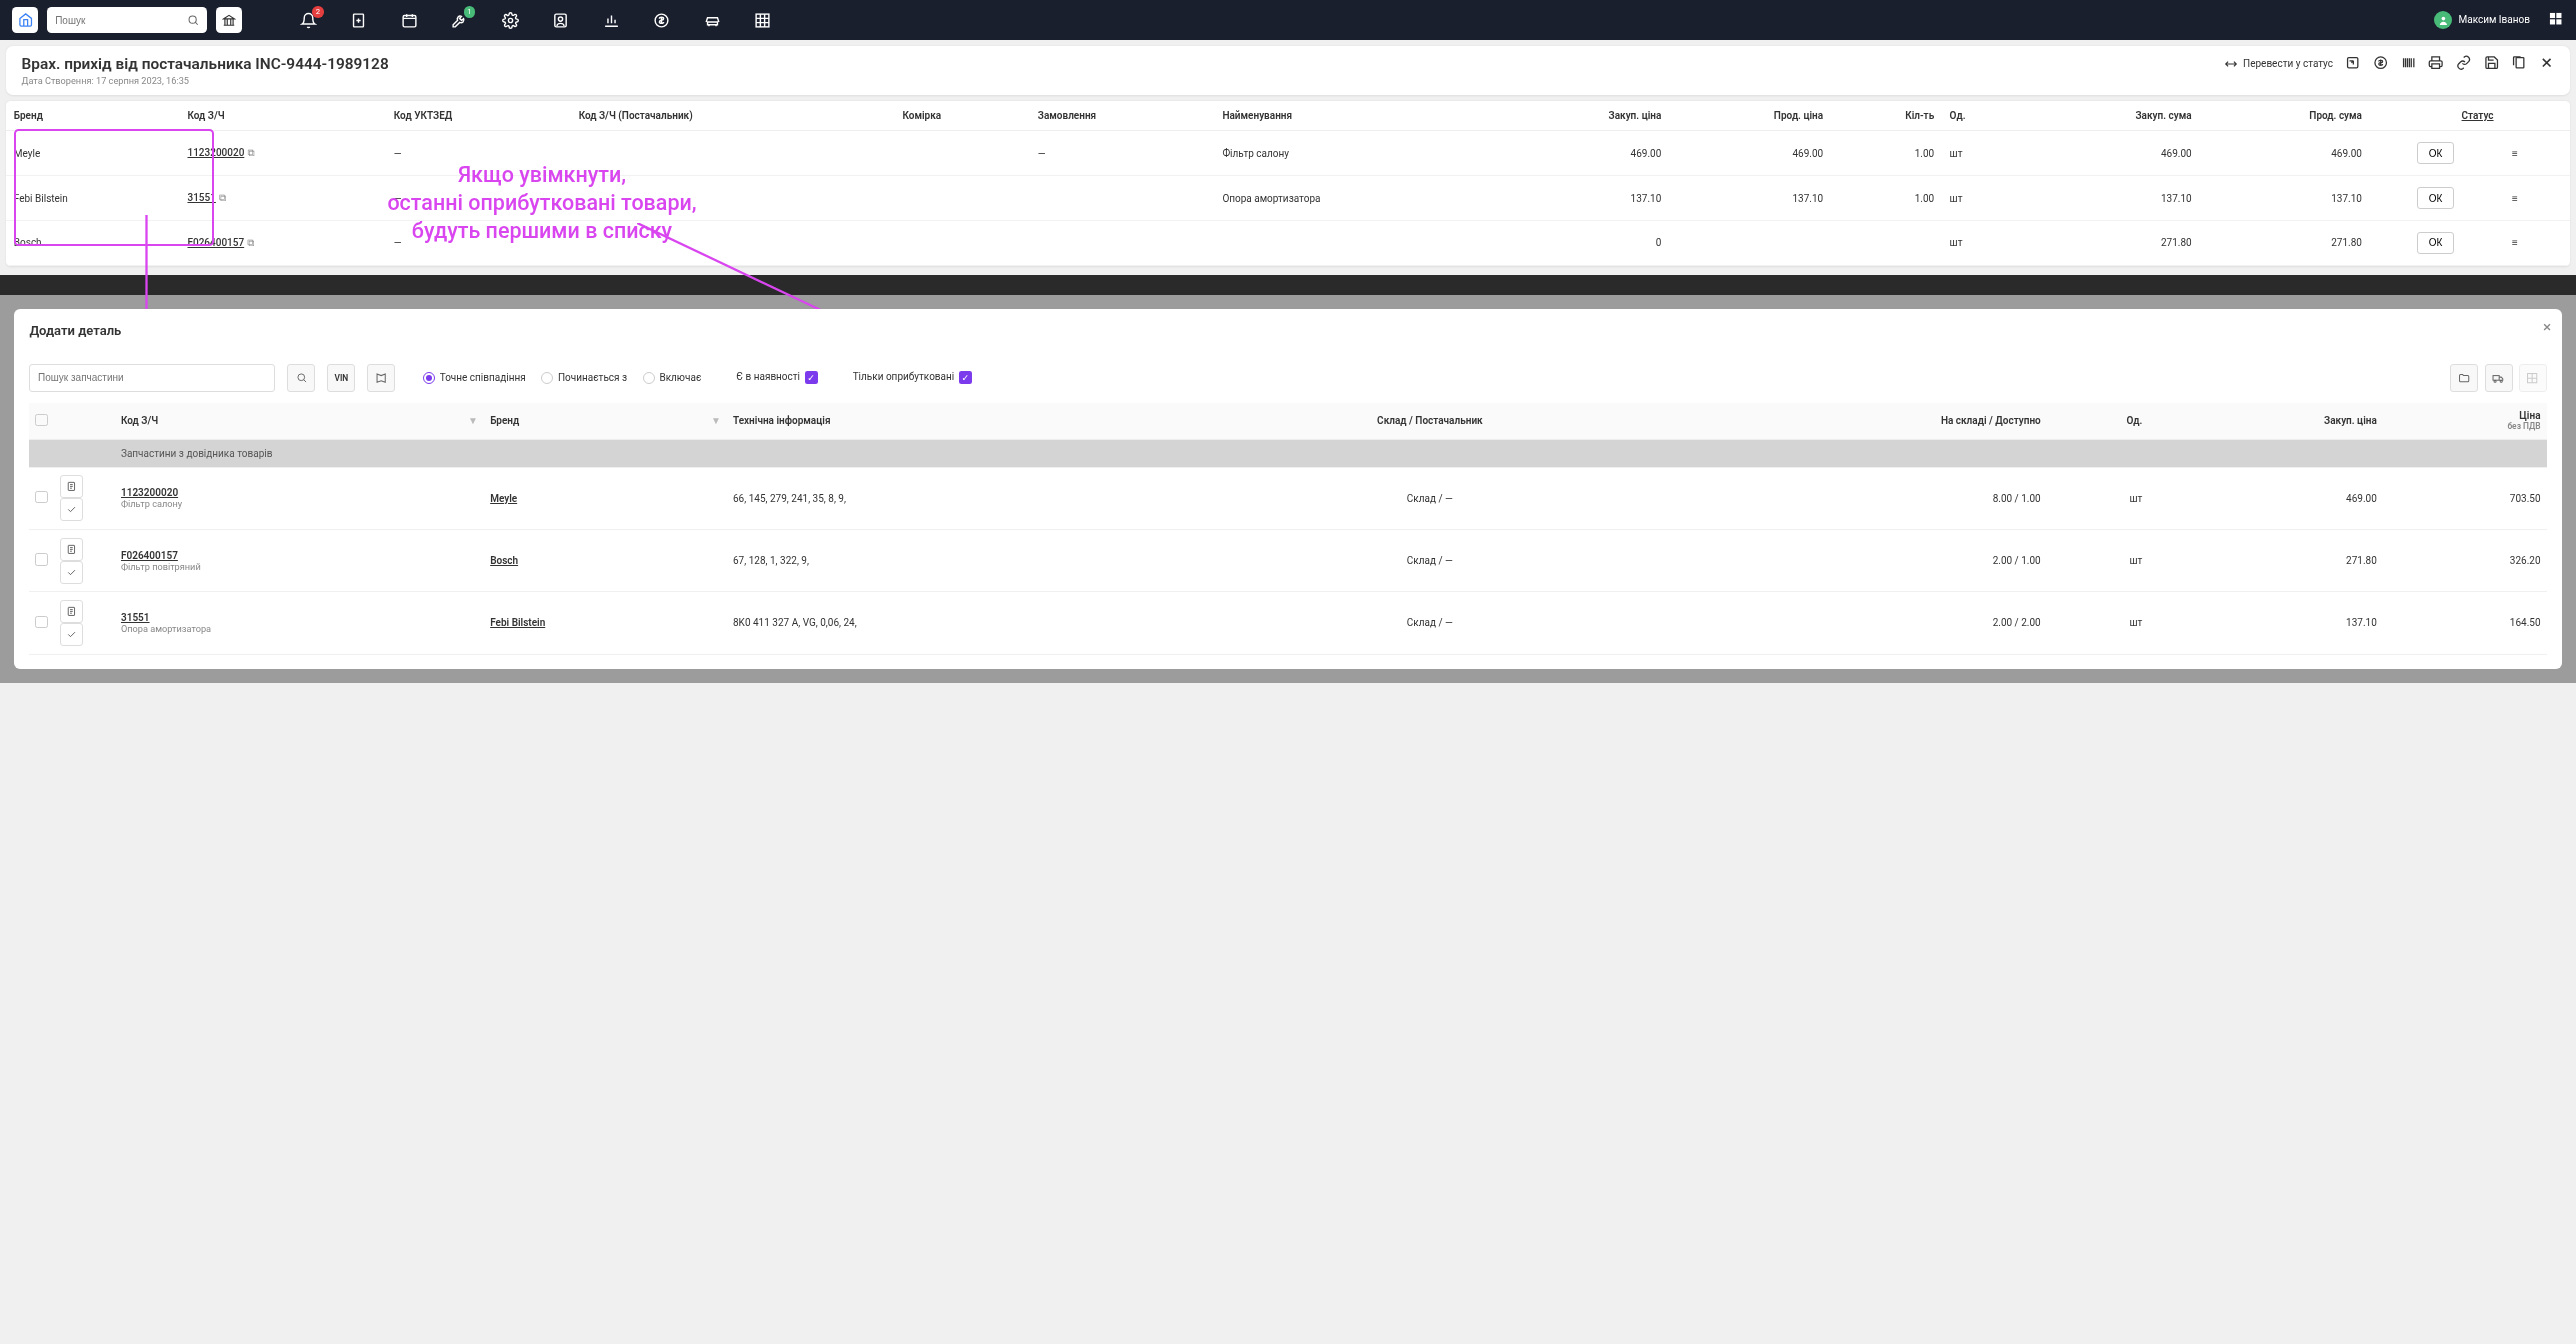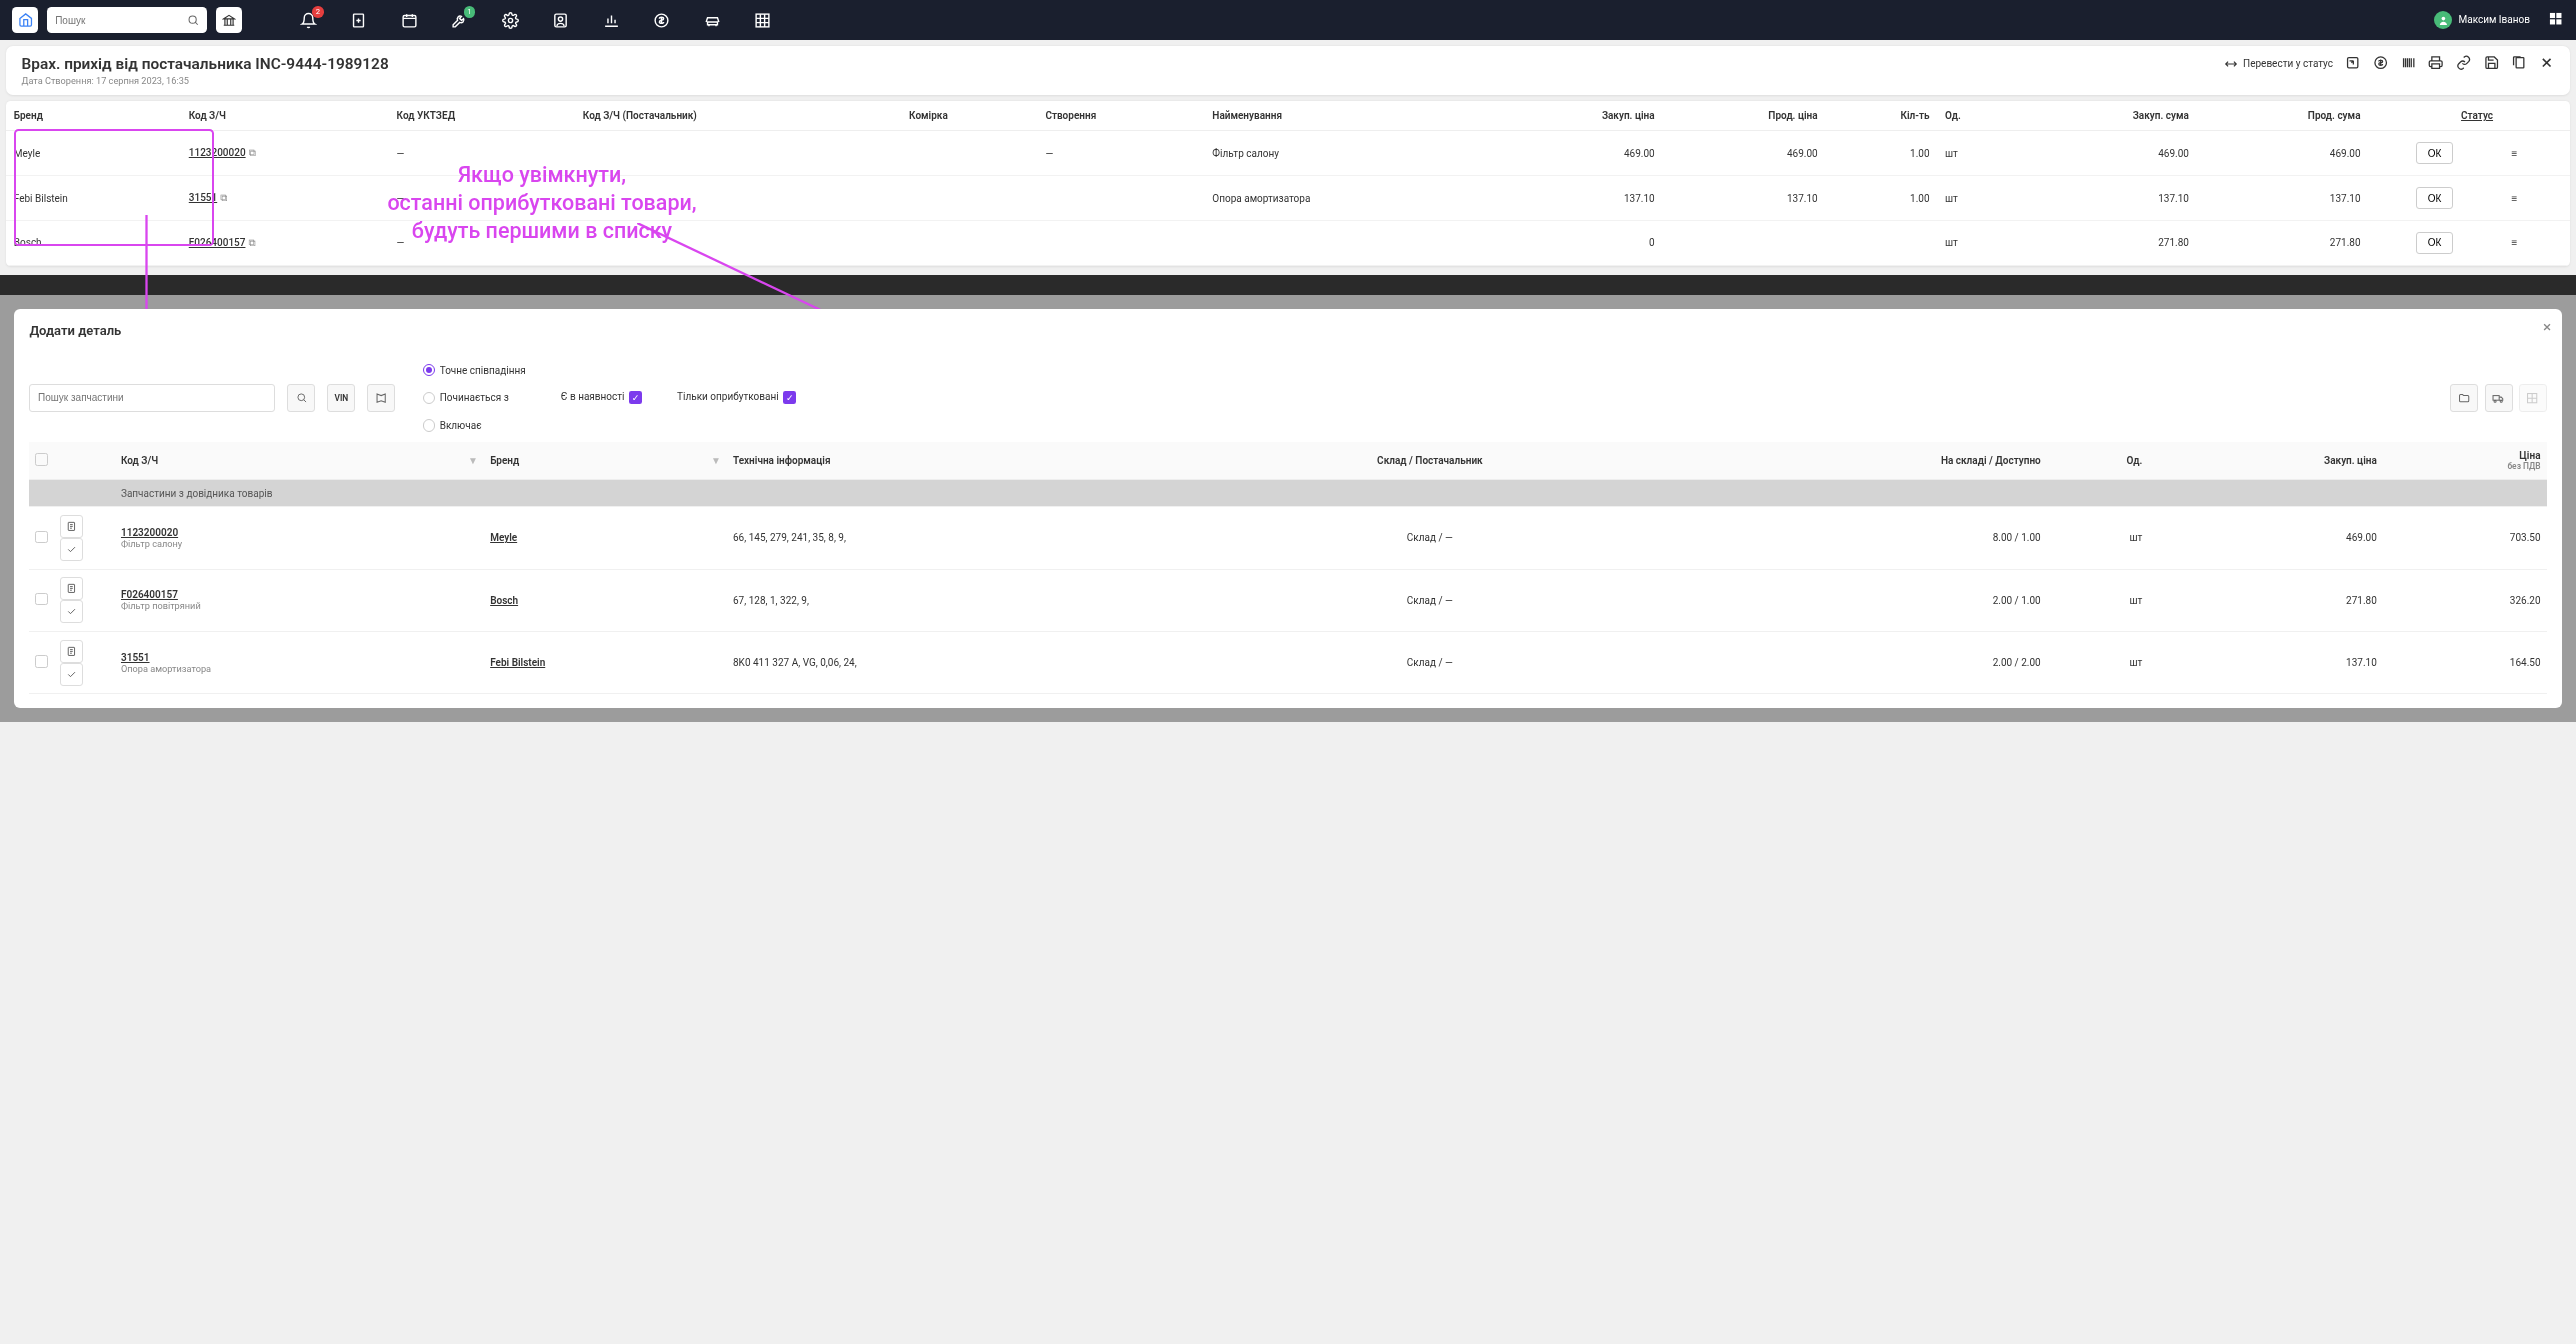--- a/index.html
+++ b/index.html
@@ -48,21 +48,21 @@
 
 
 .modal-backdrop { background: rgba(0,0,0,0.35); padding: 14px; }
 .modal { background: #fff; border-radius: 6.1px; padding: 14px 15.4px; position: relative; }
 .modal .close { position:absolute; top:9.2px; right:10.8px; font-size:15.4px; color:#888; cursor:pointer; }
 .modal h2 { font-size: 13px; font-weight:600; margin-bottom: 26px; }
 .filter-row { display:flex; align-items:center; gap: 12px; margin-bottom: 10.8px; }
 .filter-row .part-search { flex: 0 0 246px; height: 28px; border:0.8px solid #ddd; border-radius:3.1px; padding:0 7.7px; display:flex; align-items:center; }
 .filter-row .part-search input { border:none; outline:none; flex:1; font-size:10px; }
 .sq-btn { width:28px; height:28px; border:0.8px solid #ddd; border-radius:3.1px; background:#f8f8f8; display:flex; align-items:center; justify-content:center; cursor:pointer; font-size:8.4px; font-weight:600; }
-.radio-grp { display:flex; gap: 15.4px; margin-left: 15.4px; flex-direction: column; }
+.radio-grp { display:flex; gap: 15.4px; margin-left: 15.4px; }
 .radio-item { display:flex; align-items:center; gap:4.6px; cursor:pointer; }
 .radio-dot { width:12.3px; height:12.3px; border-radius:50%; border:1.5px solid #ccc; display:flex; align-items:center; justify-content:center; }
 .radio-dot.checked { border-color:#7c3aed; }
 .radio-dot.checked::after { content:''; width:6.1px; height:6.1px; background:#7c3aed; border-radius:50%; }
 .chk-item { display:flex; align-items:flex-start; gap:4.6px; cursor:pointer; }
 .chk { width:13px; height:13px; border-radius:2.3px; background:#7c3aed; display:flex; align-items:center; justify-content:center; color:#fff; font-size:9.2px; }
 .right-btns { margin-left:auto; display:flex; gap:6.1px; }
 
 table.parts-tbl { width:100%; border-collapse: collapse; }
 table.parts-tbl th { text-align:left; font-weight:600; font-size:10px; padding:7.7px 6.1px; border-bottom:0.8px solid #eee; background:#fafafa; }
@@ -232,21 +232,21 @@
 
 <div class="card" style="position:relative;">
   <table class="main-tbl">
     <thead>
       <tr>
         <th>Бренд</th>
         <th>Код З/Ч</th>
         <th>Код УКТЗЕД</th>
         <th>Код З/Ч (Постачальник)</th>
         <th>Комірка</th>
-        <th>Створення</th>
+        <th>Замовлення</th>
         <th>Найменування</th>
         <th class="num">Закуп. ціна</th>
         <th class="num">Прод. ціна</th>
         <th class="num">Кіл-ть</th>
         <th>Од.</th>
         <th class="num">Закуп. сума</th>
         <th class="num">Прод. сума</th>
         <th style="text-align:right;text-decoration:underline;">Статус</th>
         <th></th>
       </tr>

